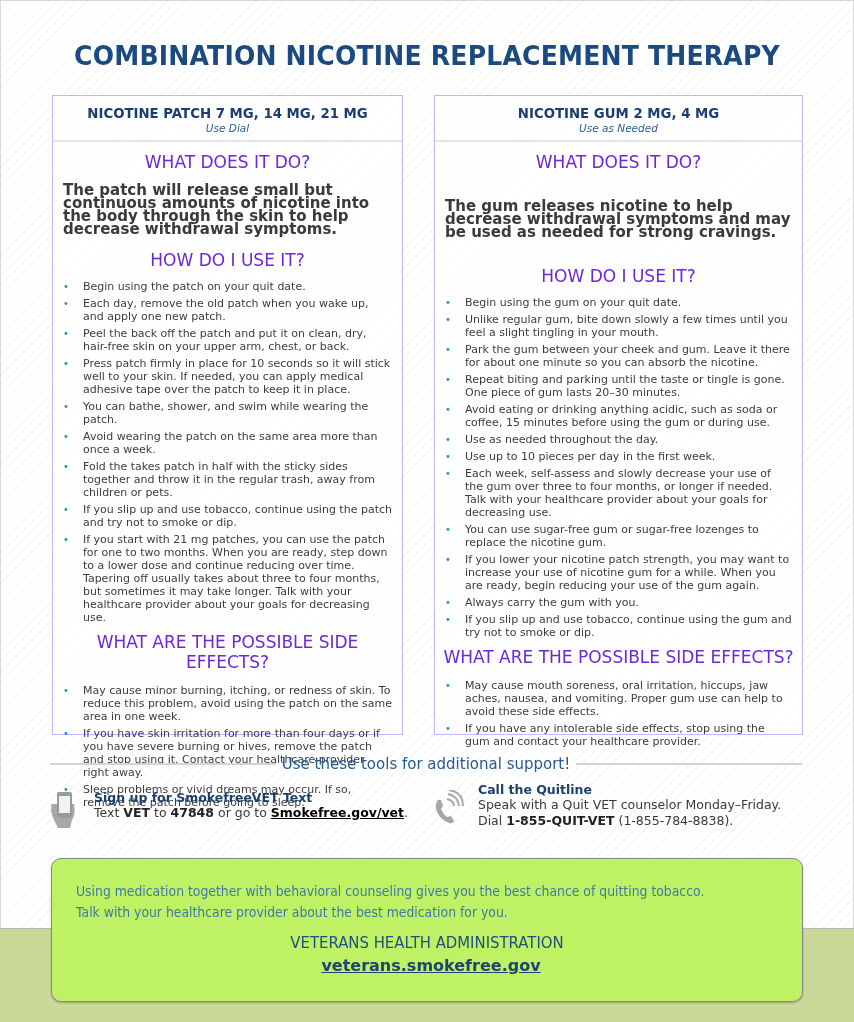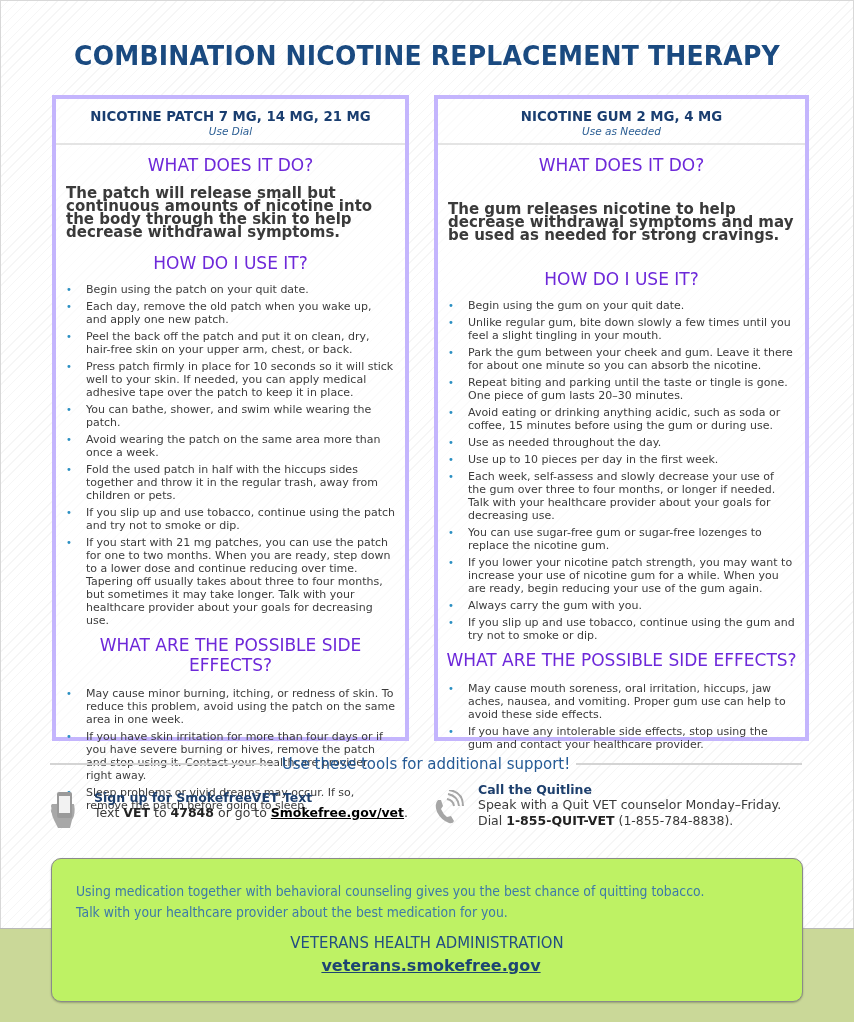--- a/index.html
+++ b/index.html
@@ -12,21 +12,21 @@
   }
   .frame-border { position: absolute; left: 0; top: 0; right: 0; bottom: 0; border: 1px solid #d8d8d8; pointer-events: none; }
   .green-band { position: absolute; left: 0; right: 0; top: 928px; bottom: 0; background: #cad898; border-top: 1px solid #b8b8b8; }
   h1.title {
     position: absolute; left: 0; right: 0; top: 40px; margin: 0; text-align: center;
     font-family: "DejaVu Sans", sans-serif; font-weight: bold; font-size: 27px;
     color: #1a4a80; letter-spacing: 0.2px; transform: scaleX(0.93);
   }
   .col {
     position: absolute; top: 95px; width: 349px; height: 638px;
-    border: 4px solid #c4b5fd; background: rgba(255,255,255,0.55);
+    border: 1px solid #c4b5fd; background: rgba(255,255,255,0.55);
   }
   .col.left { left: 52px; }
   .col.right { left: 434px; width: 367px; }
   .col-head { height: 44px; border-bottom: 2px solid #e4e4e4; text-align: center; }
   .col-head .name { font-weight: bold; font-size: 14px; color: #1a3e70; padding-top: 9px; display:block; transform: scaleX(0.95);}
   .col-head .freq { font-style: italic; font-size: 10.5px; color: #2a5d93; display:block; margin-top: 1px;}
   .sec-title { text-align: center; color: #6d28d9; font-size: 17px; margin: 0; }
   .lead { font-weight: bold; font-size: 15px; color: #3a3a3a; line-height: 13px; margin: 0 10px; }
   ul.bul { list-style: none; margin: 0; padding: 0 10px 0 10px; }
   ul.bul li { position: relative; padding-left: 20px; font-size: 11px; line-height: 13px; color: #3c3c3c; margin-bottom: 4px; }
@@ -69,21 +69,21 @@
   <p class="sec-title" style="margin-top:10px">WHAT DOES IT DO?</p>
   <p class="lead" style="margin-top:12px">The patch will release small but continuous amounts of nicotine into the body through the skin to help decrease withdrawal symptoms.</p>
   <p class="sec-title" style="margin-top:14px;margin-bottom:10px">HOW DO I USE IT?</p>
   <ul class="bul">
     <li><span class="dot">•</span><span>Begin using the patch on your quit date.</span></li>
     <li><span class="dot">•</span><span>Each day, remove the old patch when you wake up, and apply one new patch.</span></li>
     <li><span class="dot">•</span><span>Peel the back off the patch and put it on clean, dry, hair-free skin on your upper arm, chest, or back.</span></li>
     <li><span class="dot">•</span><span>Press patch firmly in place for 10 seconds so it will stick well to your skin. If needed, you can apply medical adhesive tape over the patch to keep it in place.</span></li>
     <li><span class="dot">•</span><span>You can bathe, shower, and swim while wearing the patch.</span></li>
     <li><span class="dot">•</span><span>Avoid wearing the patch on the same area more than once a week.</span></li>
-    <li><span class="dot">•</span><span>Fold the used patch in half with the hiccups sides together and throw it in the regular trash, away from children or pets.</span></li>
+    <li><span class="dot">•</span><span>Fold the takes patch in half with the sticky sides together and throw it in the regular trash, away from children or pets.</span></li>
     <li><span class="dot">•</span><span>If you slip up and use tobacco, continue using the patch and try not to smoke or dip.</span></li>
     <li><span class="dot">•</span><span>If you start with 21 mg patches, you can use the patch for one to two months. When you are ready, step down to a lower dose and continue reducing over time. Tapering off usually takes about three to four months, but sometimes it may take longer. Talk with your healthcare provider about your goals for decreasing use.</span></li>
   </ul>
   <p class="sec-title" style="margin-top:8px;margin-bottom:12px">WHAT ARE THE POSSIBLE SIDE EFFECTS?</p>
   <ul class="bul">
     <li><span class="dot">•</span><span>May cause minor burning, itching, or redness of skin. To reduce this problem, avoid using the patch on the same area in one week.</span></li>
     <li><span class="dot">•</span><span>If you have skin irritation for more than four days or if you have severe burning or hives, remove the patch and stop using it. Contact your healthcare provider right away.</span></li>
     <li><span class="dot">•</span><span>Sleep problems or vivid dreams may occur. If so, remove the patch before going to sleep.</span></li>
   </ul>
 </div>

